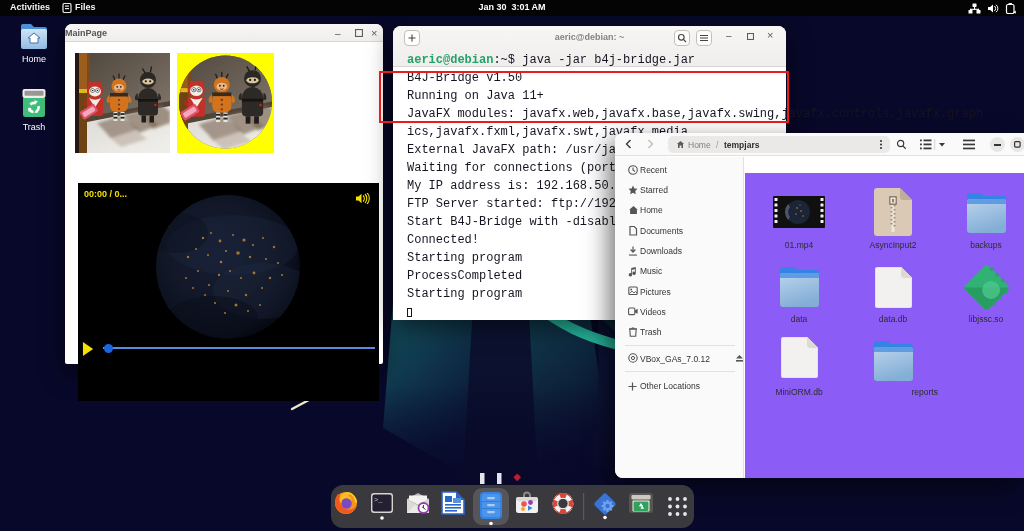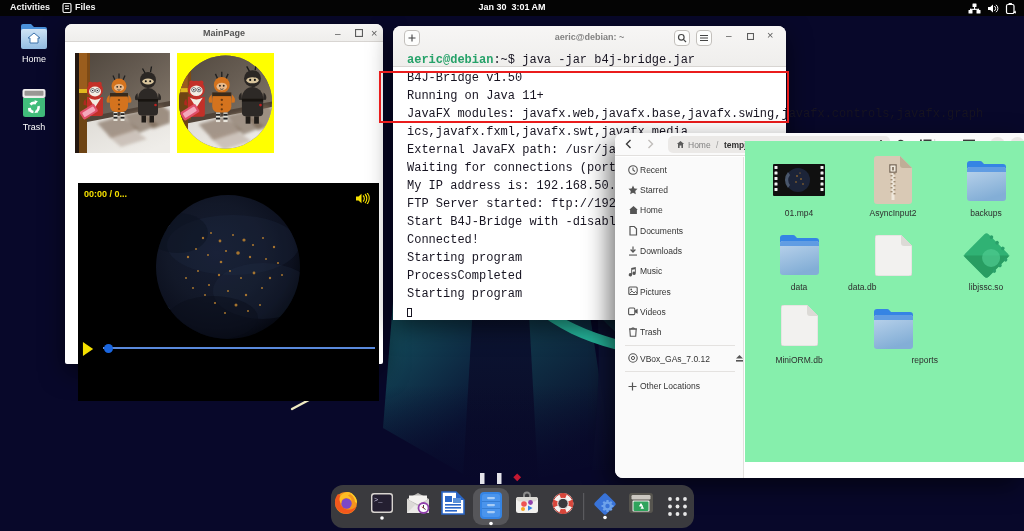--- a/index.html
+++ b/index.html
@@ -111,21 +111,21 @@
   <circle cx="15" cy="19.5" r="4.6" fill="none" stroke="#fff" stroke-width="2.6" stroke-dasharray="6.1 3.5" stroke-dashoffset="2"></circle>
   <path d="M15.5 12.2 l3.4 1 l-2.6 2.6 Z" fill="#fff"></path>
         <path d="M9 20 l0.6 3.8 l3 -1.8 Z" fill="#fff"></path>
         <path d="M19.2 24.6 l-3.8 0.4 l1.6 -3.2 Z" fill="#fff"></path>
  </svg>
  <div style="margin-top:4px">Trash</div>
 </div>
 
 <div class="win" style="left:65px;top:24px;width:318px;height:340px;border-radius:7px 7px 2px 2px">
  <div class="tbar" style="height:18px;border-radius:7px 7px 0 0">
-  <div style="text-align:center;font-size:9px;color:#555;padding-top:4px;font-weight:bold">MainPage</div>
+  <div style="font-size:9px;color:#555;padding-top:4px;font-weight:bold">MainPage</div>
   <span class="wbtn abs" style="left:270px;top:5px">–</span>
   <svg class="abs" style="left:290px;top:5px" width="8" height="8">
           <rect x="0.5" y="0.5" width="7" height="7" fill="none" stroke="#5c5c5c" stroke-width="1.2"></rect>
         </svg>
   <span class="wbtn abs" style="left:306px;top:4px;font-size:11px">×</span>
  </div>
 
  <svg class="abs" style="left:10px;top:29px" width="95" height="100" viewBox="0 0 95 100">
   <use href="#figscene"></use>
  </svg>
@@ -444,21 +444,21 @@
           <path d="M4.5 1 L8 4.5 H1 Z"></path>
           <rect x="1" y="6" width="7" height="1.6"></rect>
         </svg>
   <div class="abs" style="left:10px;top:214px;width:110px;height:1px;background:#e4e2e0"></div>
   <div class="abs" style="left:25px;top:224px">Other Locations</div>
   <svg class="abs" style="left:13px;top:225px" width="9" height="9" viewBox="0 0 9 9">
           <path d="M4.5 0.5 V8.5 M0.5 4.5 H8.5" stroke="#555" stroke-width="1.2"></path>
         </svg>
  </div>
 
- <div class="abs" style="left:130px;top:8px;width:279px;height:321px;background:#86efac;font-size:8.5px;color:#2d2d2d">
+ <div class="abs" style="left:130px;top:40px;width:279px;height:321px;background:#8b5cf6;font-size:8.5px;color:#2d2d2d">
 
   <svg class="abs" style="left:28px;top:23px" width="52" height="32" viewBox="0 0 52 32">
           <rect width="52" height="32" rx="1" fill="#101010"></rect>
           <g fill="#f0f0f0">
             <rect x="1.5" y="2" width="3" height="3" rx="0.6"></rect>
             <rect x="1.5" y="7.5" width="3" height="3" rx="0.6"></rect>
             <rect x="1.5" y="13" width="3" height="3" rx="0.6"></rect>
             <rect x="1.5" y="18.5" width="3" height="3" rx="0.6"></rect>
             <rect x="1.5" y="24" width="3" height="3" rx="0.6"></rect>
             <rect x="47.5" y="2" width="3" height="3" rx="0.6"></rect>
@@ -509,21 +509,21 @@
   <div class="abs" style="left:196px;top:67px;width:90px;text-align:center">backups</div>
 
   <svg class="abs" style="left:33px;top:91px" width="43" height="45" viewBox="0 0 43 45">
           <use href="#foldericon"></use>
         </svg>
   <div class="abs" style="left:9px;top:141px;width:90px;text-align:center">data</div>
 
   <svg class="abs" style="left:130px;top:94px" width="37" height="41" viewBox="0 0 37 41">
           <use href="#fileicon"></use>
         </svg>
-  <div class="abs" style="left:103px;top:141px;width:90px;">data.db</div>
+  <div class="abs" style="left:103px;top:141px;width:90px;text-align:center">data.db</div>
 
   <svg class="abs" style="left:218px;top:91px" width="47" height="47" viewBox="0 0 47 47">
           <g transform="rotate(45 23.5 23.5)">
             <rect x="7" y="7" width="33" height="33" rx="3" fill="#30b274"></rect>
             <path d="M40 7 V37 a3 3 0 0 1 -3 3 H7 Z" fill="#27995f" opacity="0.85"></path>
             <circle cx="28.5" cy="22" r="9" fill="#4cc88e" opacity="0.75"></circle>
             <g fill="#2aa06a">
               <circle cx="14" cy="7" r="1.8"></circle>
               <circle cx="22" cy="7" r="1.8"></circle>
               <circle cx="30" cy="7" r="1.8"></circle>

